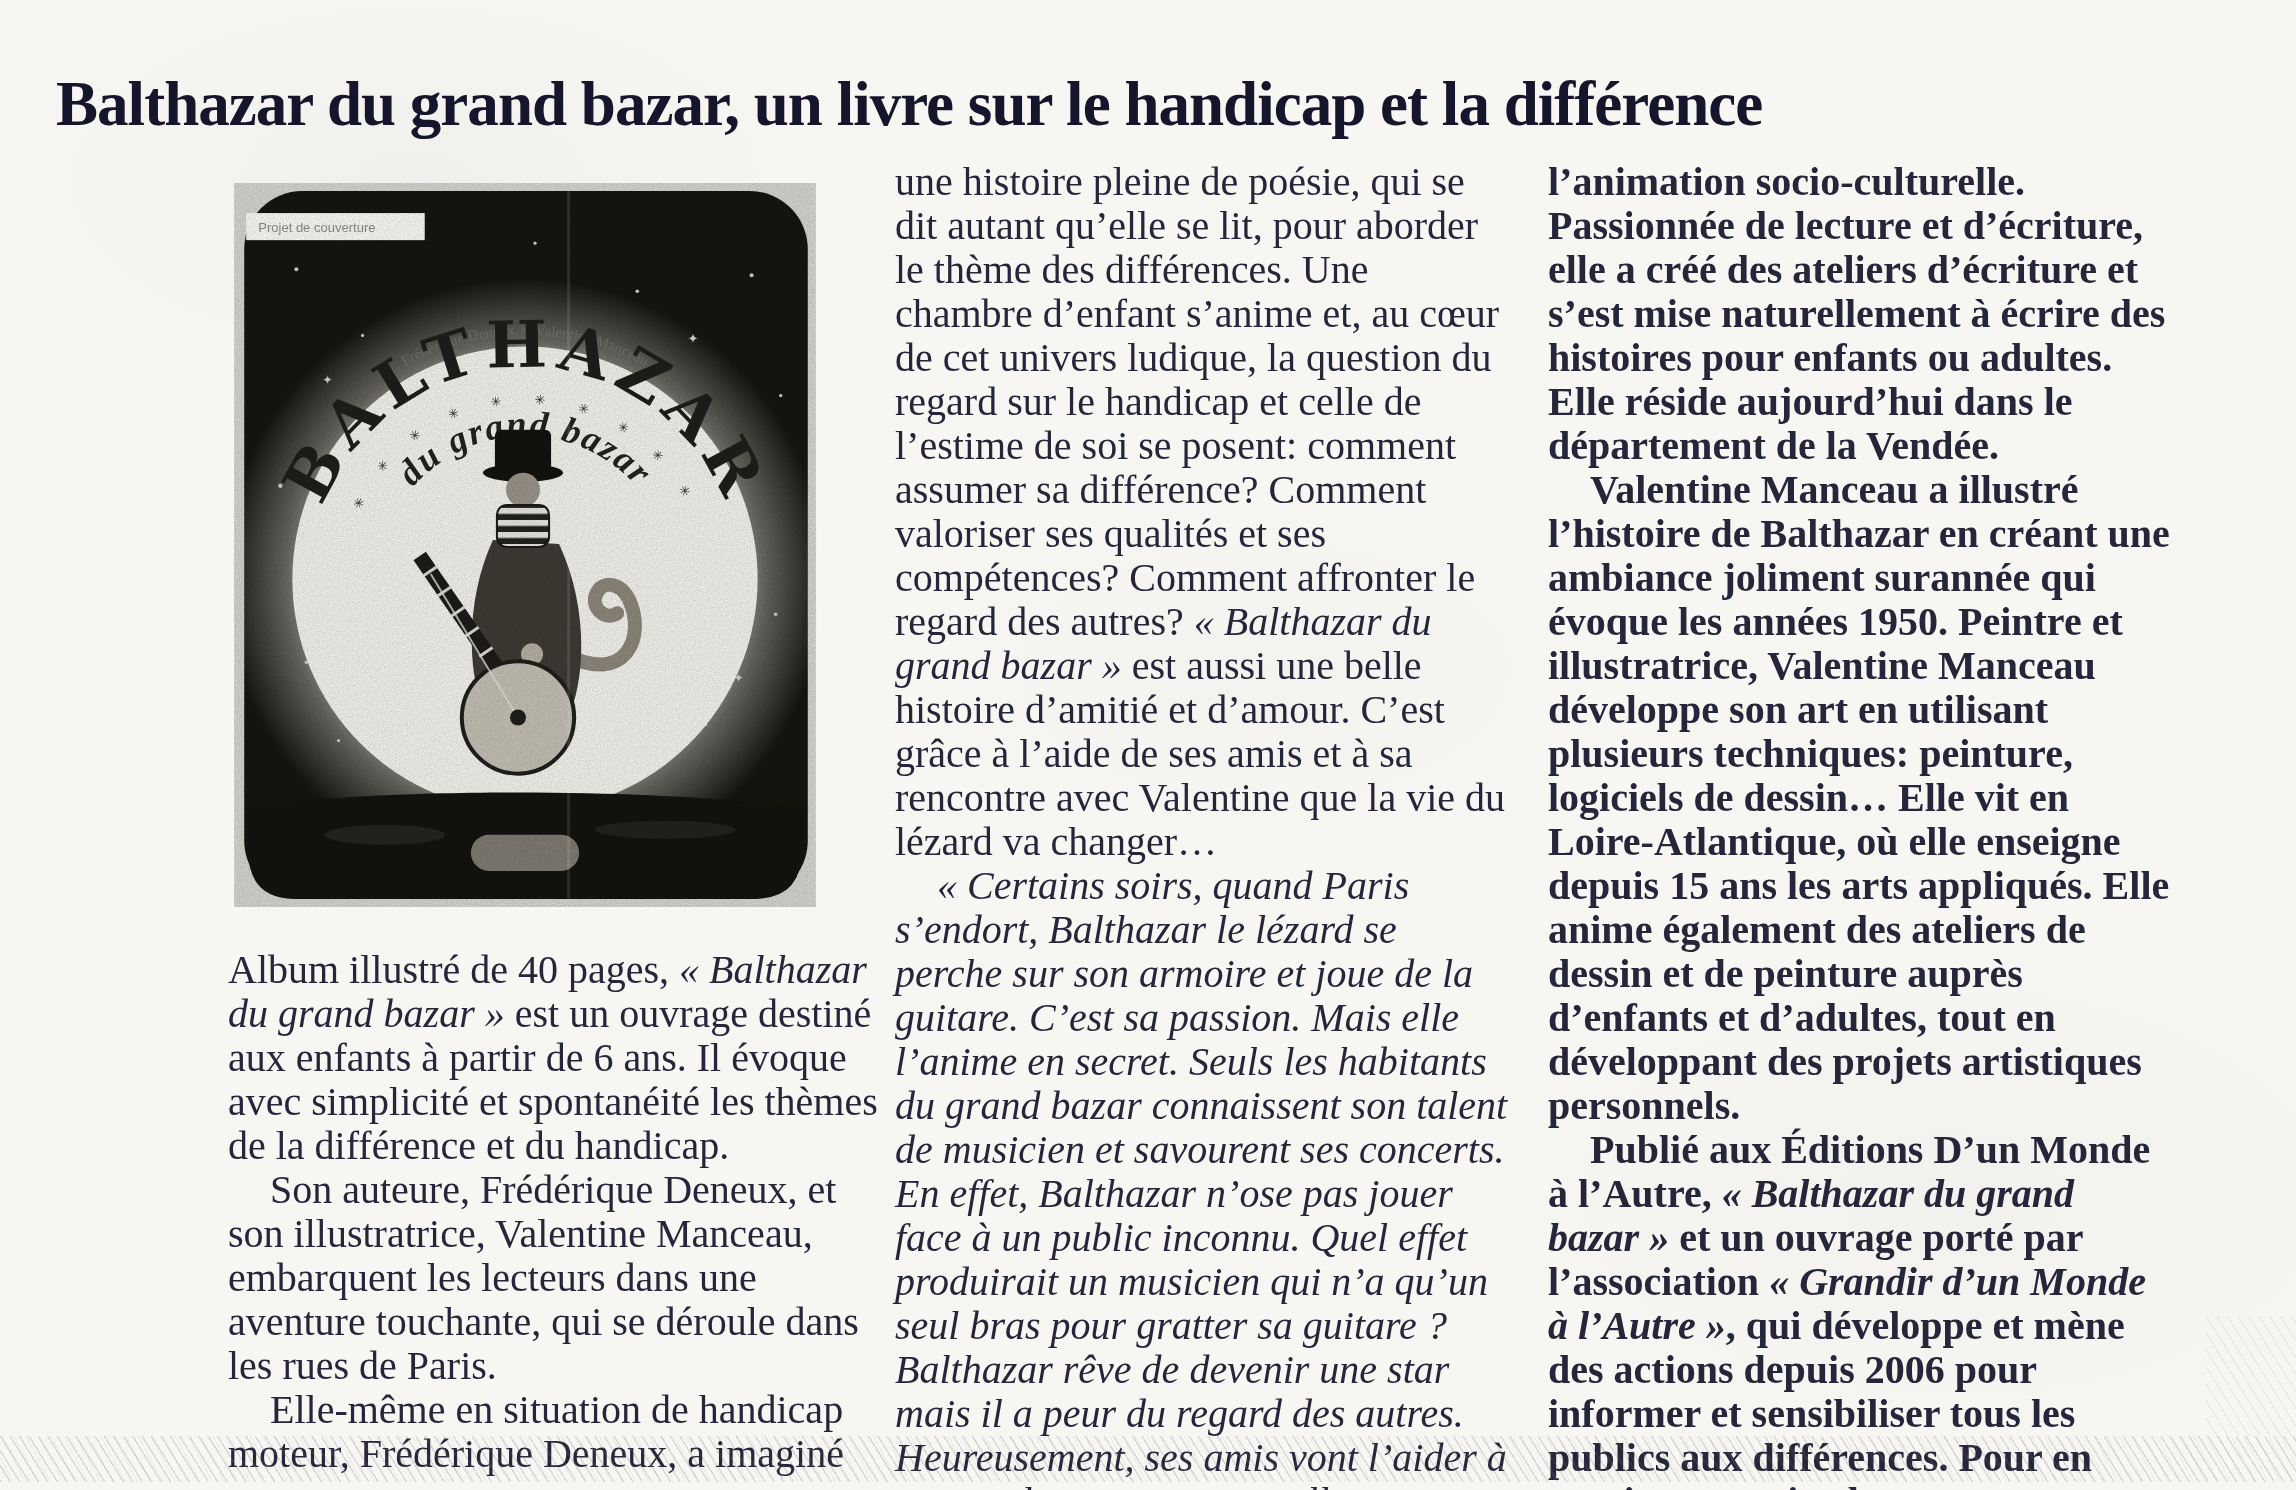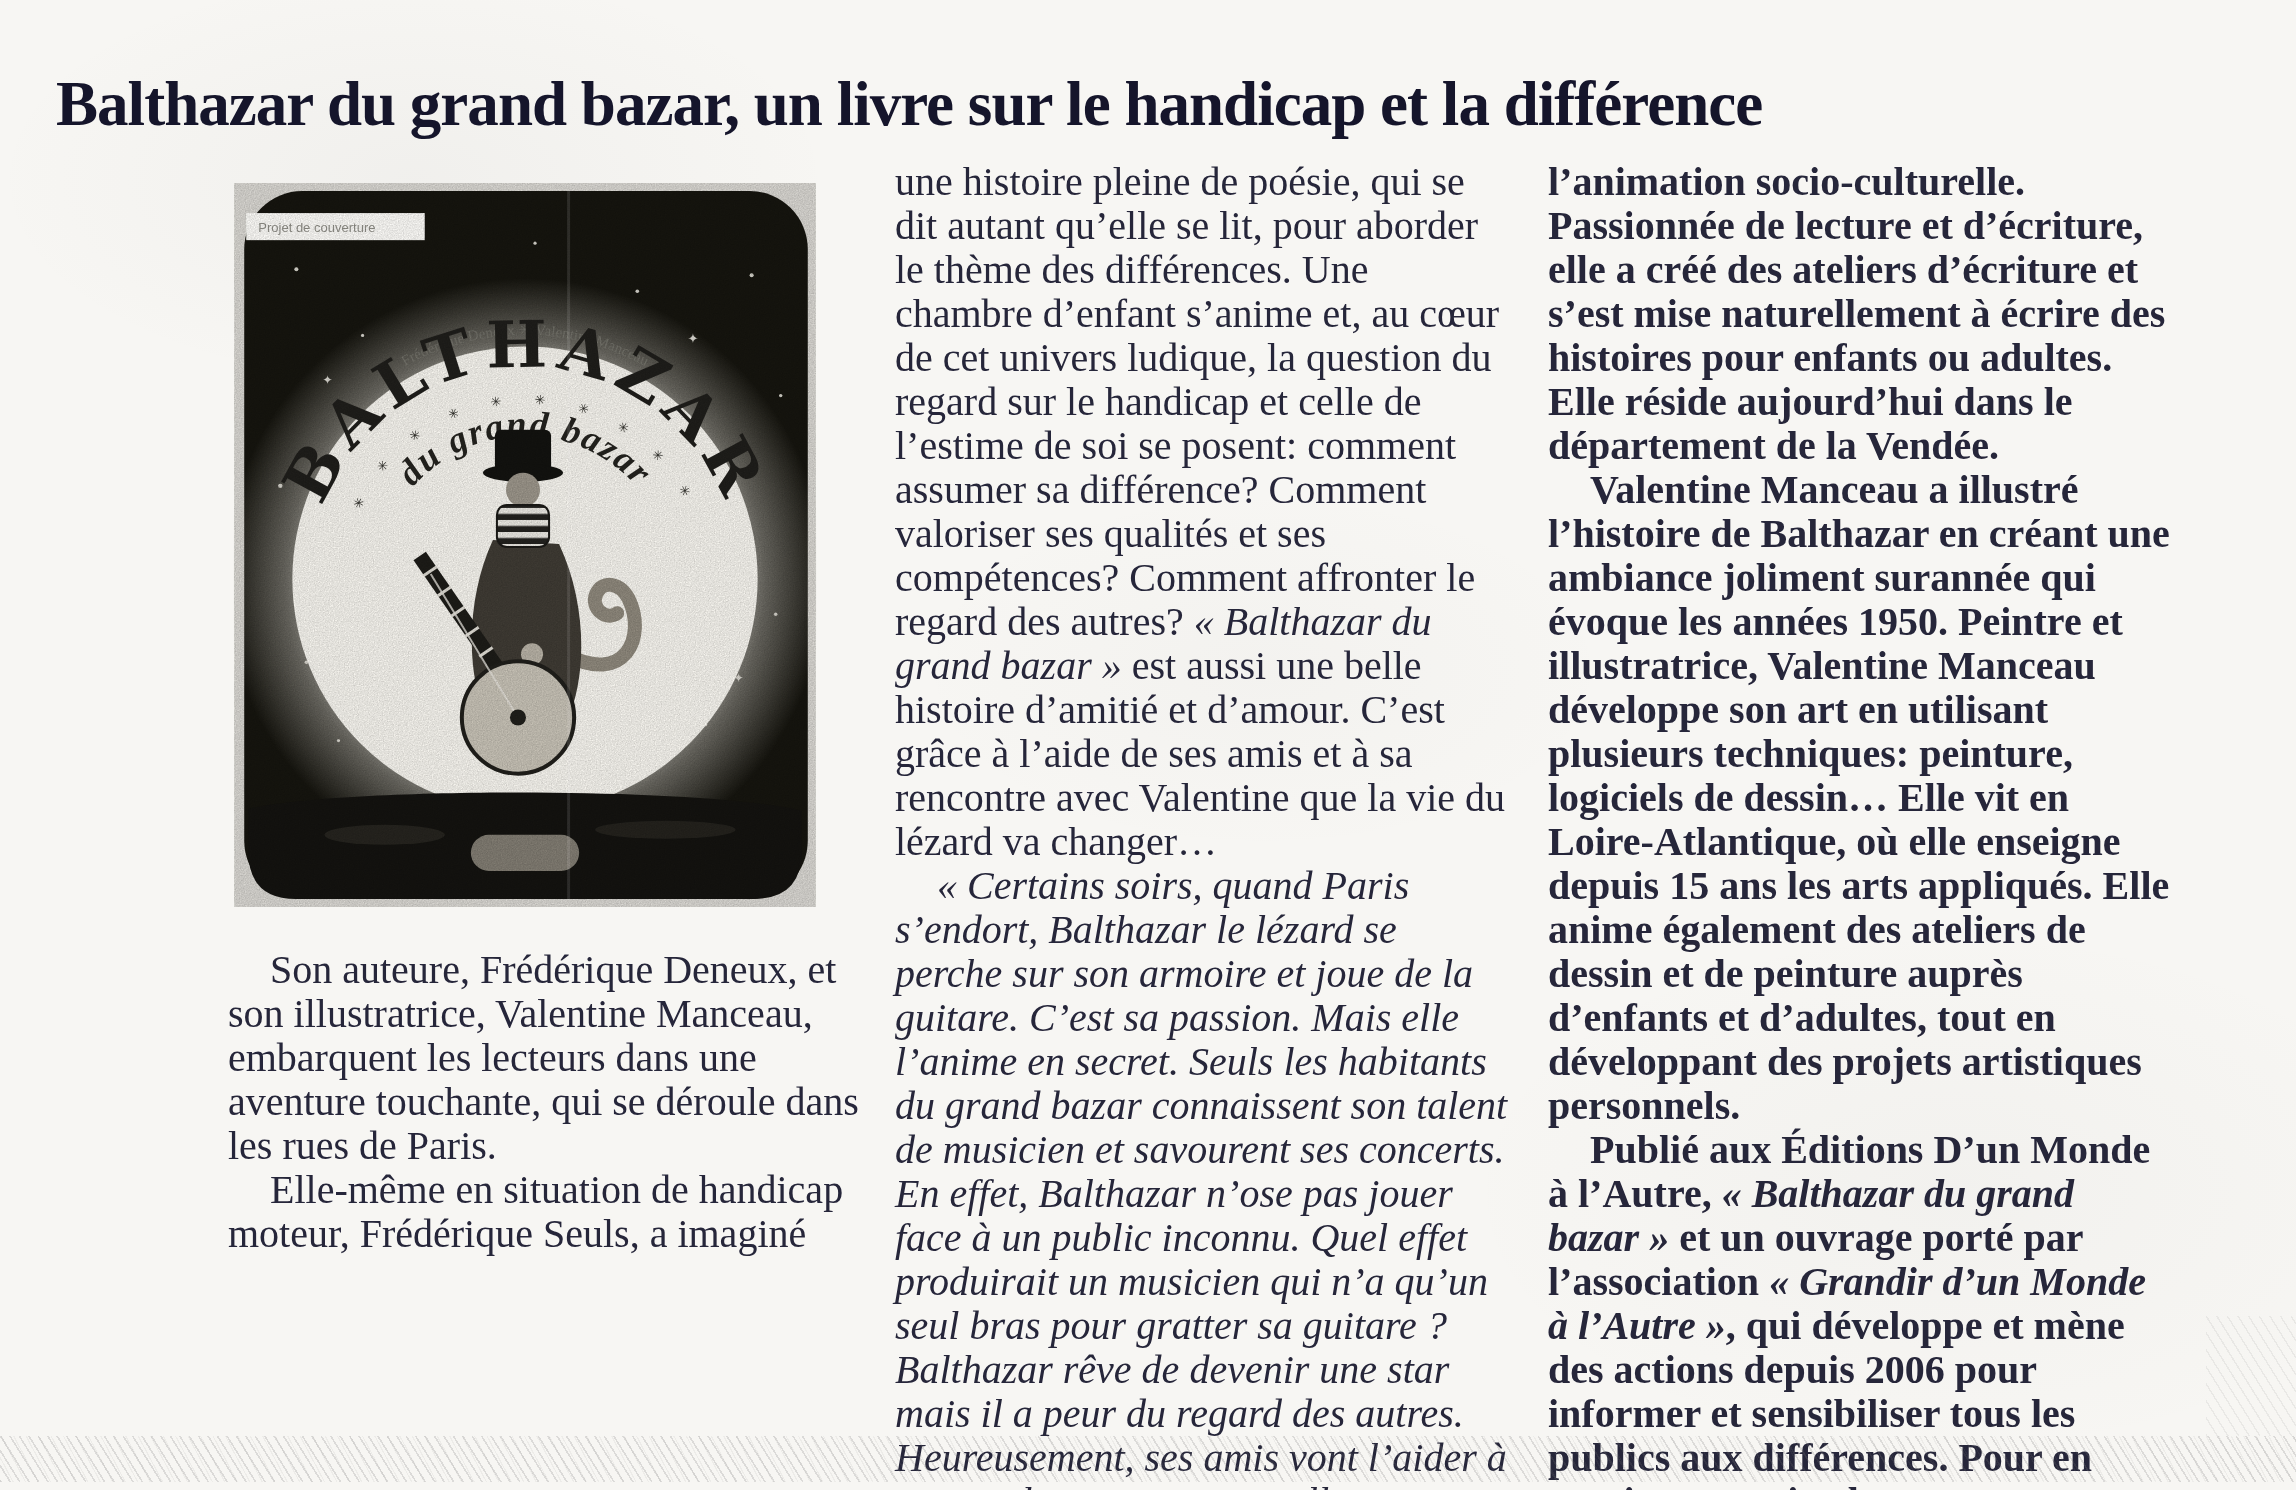--- a/index.html
+++ b/index.html
@@ -173,22 +173,23 @@
         <rect x="12" y="30" width="178" height="27" fill="#fcfbf8"></rect>
         <text x="24" y="49" font-family="Liberation Sans, sans-serif" font-size="13" fill="#8e8d86">Projet de couverture</text>
       </g>
 
       <rect x="332" y="8" width="3" height="706" fill="#ffffff" opacity="0.12"></rect>
       <rect x="0" y="0" width="580" height="722" filter="url(#grain)" opacity="0.16"></rect>
     </svg>
   </figure>
 
   <div class="col col-left">
+      <p class=""><span>Album illustré de 40 pages, </span><span class="it">« Balthazar du grand bazar »</span><span> est un ouvrage destiné aux enfants à partir de 6 ans. Il évoque avec simplicité et spontanéité les thèmes de la différence et du handicap.</span></p>
       <p class="indent"><span>Son auteure, Frédérique Deneux, et son illustratrice, Valentine Manceau, embarquent les lecteurs dans une aventure touchante, qui se déroule dans les rues de Paris.</span></p>
-      <p class="indent"><span>Elle-même en situation de handicap moteur, Frédérique Seuls, a imaginé</span></p>
+      <p class="indent"><span>Elle-même en situation de handicap moteur, Frédérique Deneux, a imaginé</span></p>
     </div>
   <div class="col col-mid">
       <p class=""><span>une histoire pleine de poésie, qui se dit autant qu’elle se lit, pour aborder le thème des différences. Une chambre d’enfant s’anime et, au cœur de cet univers ludique, la question du regard sur le handicap et celle de l’estime de soi se posent: comment assumer sa différence? Comment valoriser ses qualités et ses compétences? Comment affronter le regard des autres? </span><span class="it">« Balthazar du grand bazar »</span><span> est aussi une belle histoire d’amitié et d’amour. C’est grâce à l’aide de ses amis et à sa rencontre avec Valentine que la vie du lézard va changer…</span></p>
       <p class="indent"><span class="it">« Certains soirs, quand Paris s’endort, Balthazar le lézard se perche sur son armoire et joue de la guitare. C’est sa passion. Mais elle l’anime en secret. Seuls les habitants du grand bazar connaissent son talent de musicien et savourent ses concerts. En effet, Balthazar n’ose pas jouer face à un public inconnu. Quel effet produirait un musicien qui n’a qu’un seul bras pour gratter sa guitare ? Balthazar rêve de devenir une star mais il a peur du regard des autres. Heureusement, ses amis vont l’aider à trouver le courage pour aller se produire en-dehors du grand bazar… ».</span></p>
       <p class="indent"><span>Après des études littéraires, Passionnée Deneux, a travaillé dans le secteur de</span></p>
     </div>
   <div class="col col-right">
       <p class=""><span>l’animation socio-culturelle. Passionnée de lecture et d’écriture, elle a créé des ateliers d’écriture et s’est mise naturellement à écrire des histoires pour enfants ou adultes. Elle réside aujourd’hui dans le département de la Vendée.</span></p>
       <p class="indent"><span>Valentine Manceau a illustré l’histoire de Balthazar en créant une ambiance joliment surannée qui évoque les années 1950. Peintre et illustratrice, Valentine Manceau développe son art en utilisant plusieurs techniques: peinture, logiciels de dessin… Elle vit en Loire-Atlantique, où elle enseigne depuis 15 ans les arts appliqués. Elle anime également des ateliers de dessin et de peinture auprès d’enfants et d’adultes, tout en développant des projets artistiques personnels.</span></p>
       <p class="indent"><span>Publié aux Éditions D’un Monde à l’Autre, </span><span class="it">« Balthazar du grand bazar »</span><span> et un ouvrage porté par l’association </span><span class="it">« Grandir d’un Monde à l’Autre »</span><span>, qui développe et mène des actions depuis 2006 pour informer et sensibiliser tous les publics aux différences. Pour en savoir en savoir plus sur cette association ou vous procurer cet ouvrage, rendez-vous sur le site: www.mondealautre.fr . Le livre est également disponible en librairie.</span><span class="end-mark"></span></p>

